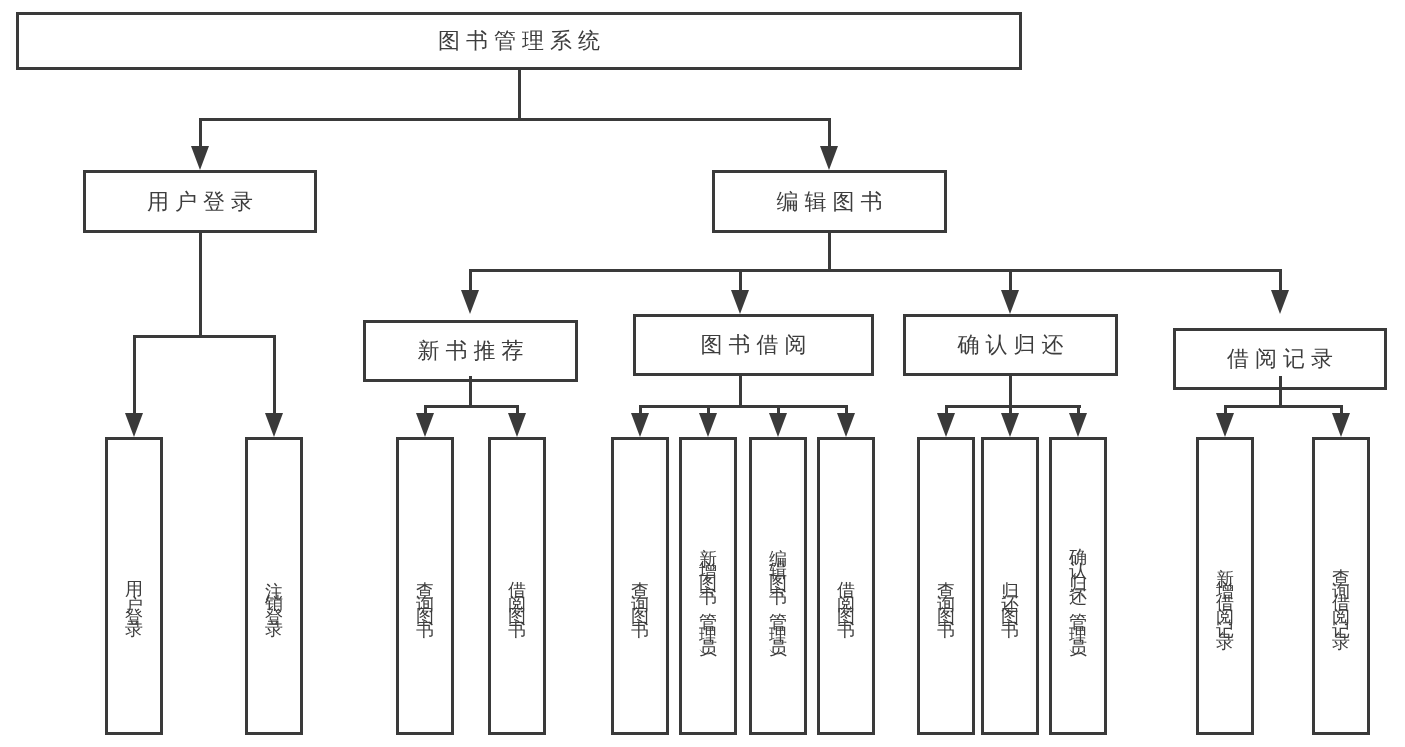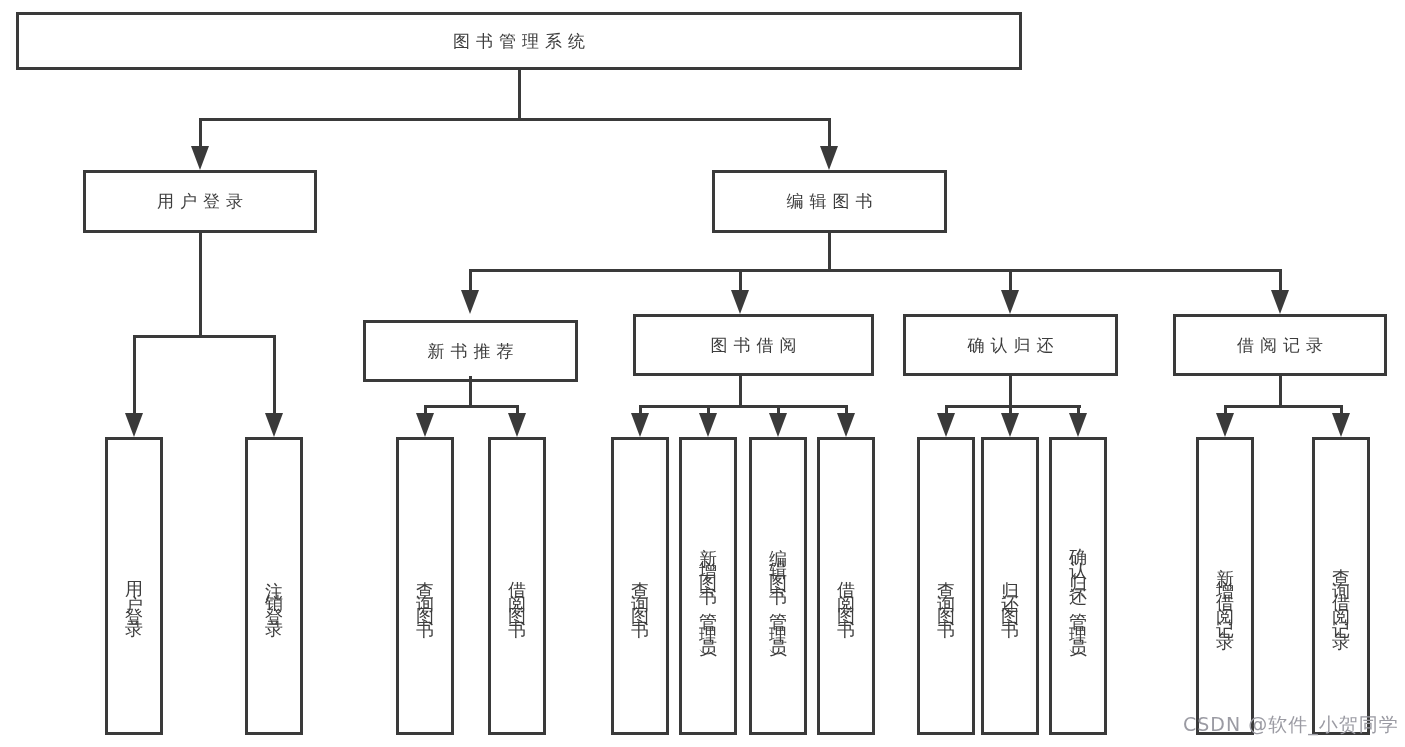--- a/index.html
+++ b/index.html
@@ -1,20 +1,20 @@
 <!DOCTYPE html>
 <html><head>
 <meta charset="utf-8">
 <style>
   html,body{margin:0;padding:0;background:#fff}
   .canvas{position:relative;width:1405px;height:747px;background:#ffffff;overflow:hidden;
           font-family:"DejaVu Sans","Liberation Sans",sans-serif;color:#383838}
   .box{position:absolute;box-sizing:border-box;border:3px solid #3a3a3a;background:#ffffff;
        display:flex;align-items:center;justify-content:center;color:#3d3d3d}
-  .hbox{font-size:17px;letter-spacing:6px;padding-left:6px;white-space:nowrap}
+  .hbox{font-size:22px;letter-spacing:6px;padding-left:6px;white-space:nowrap}
   .vbox{writing-mode:vertical-rl;text-orientation:mixed;font-size:18px;letter-spacing:13px;
         padding-top:13px;white-space:nowrap}
   .vline{position:absolute;width:3px;background:#3a3a3a}
   .hline{position:absolute;height:3px;background:#3a3a3a}
   .arrow{position:absolute;width:0;height:0;
          border-left:9px solid transparent;border-right:9px solid transparent;
          border-top:24px solid #3a3a3a}
   .watermark{position:absolute;left:1183px;top:712px;font-size:19px;color:#9b9ba3;
              letter-spacing:1px;white-space:nowrap}
 </style>
@@ -49,21 +49,21 @@
   <div class="vline" style="left:739px;top:269px;height:25px"></div>
   <div class="arrow" style="left:731px;top:290px"></div>
   <div class="vline" style="left:1009px;top:269px;height:25px"></div>
   <div class="arrow" style="left:1001px;top:290px"></div>
   <div class="vline" style="left:1279px;top:269px;height:25px"></div>
   <div class="arrow" style="left:1271px;top:290px"></div>
 
   <div class="box hbox" style="left:363px;top:320px;width:215px;height:62px">新书推荐</div>
   <div class="box hbox" style="left:633px;top:314px;width:241px;height:62px">图书借阅</div>
   <div class="box hbox" style="left:903px;top:314px;width:215px;height:62px">确认归还</div>
-  <div class="box hbox" style="left:1173px;top:314px;width:214px;height:62px">借阅记录</div>
+  <div class="box hbox" style="left:1173px;top:328px;width:214px;height:62px">借阅记录</div>
 
   <div class="vline" style="left:469px;top:376px;height:32px"></div>
   <div class="hline" style="left:424px;top:405px;width:95px"></div>
   <div class="vline" style="left:424px;top:405px;height:12px"></div>
   <div class="arrow" style="left:416px;top:413px"></div>
   <div class="vline" style="left:516px;top:405px;height:12px"></div>
   <div class="arrow" style="left:508px;top:413px"></div>
 
   <div class="vline" style="left:739px;top:376px;height:32px"></div>
   <div class="hline" style="left:639px;top:405px;width:208px"></div>
@@ -103,15 +103,14 @@
   <div class="box vbox" style="left:749px;top:437px;width:58px;height:298px">编辑图书（管理员）</div>
   <div class="box vbox" style="left:817px;top:437px;width:58px;height:298px">借阅图书</div>
 
   <div class="box vbox" style="left:917px;top:437px;width:58px;height:298px">查询图书</div>
   <div class="box vbox" style="left:981px;top:437px;width:58px;height:298px">归还图书</div>
   <div class="box vbox" style="left:1049px;top:437px;width:58px;height:298px">确认归还（管理员）</div>
 
   <div class="box vbox" style="left:1196px;top:437px;width:58px;height:298px">新增借阅记录</div>
   <div class="box vbox" style="left:1312px;top:437px;width:58px;height:298px">查询借阅记录</div>
 
-  <div class="watermark">CSDN @软件_小贺同学</div>
 
 </div>
 
 </body></html>

